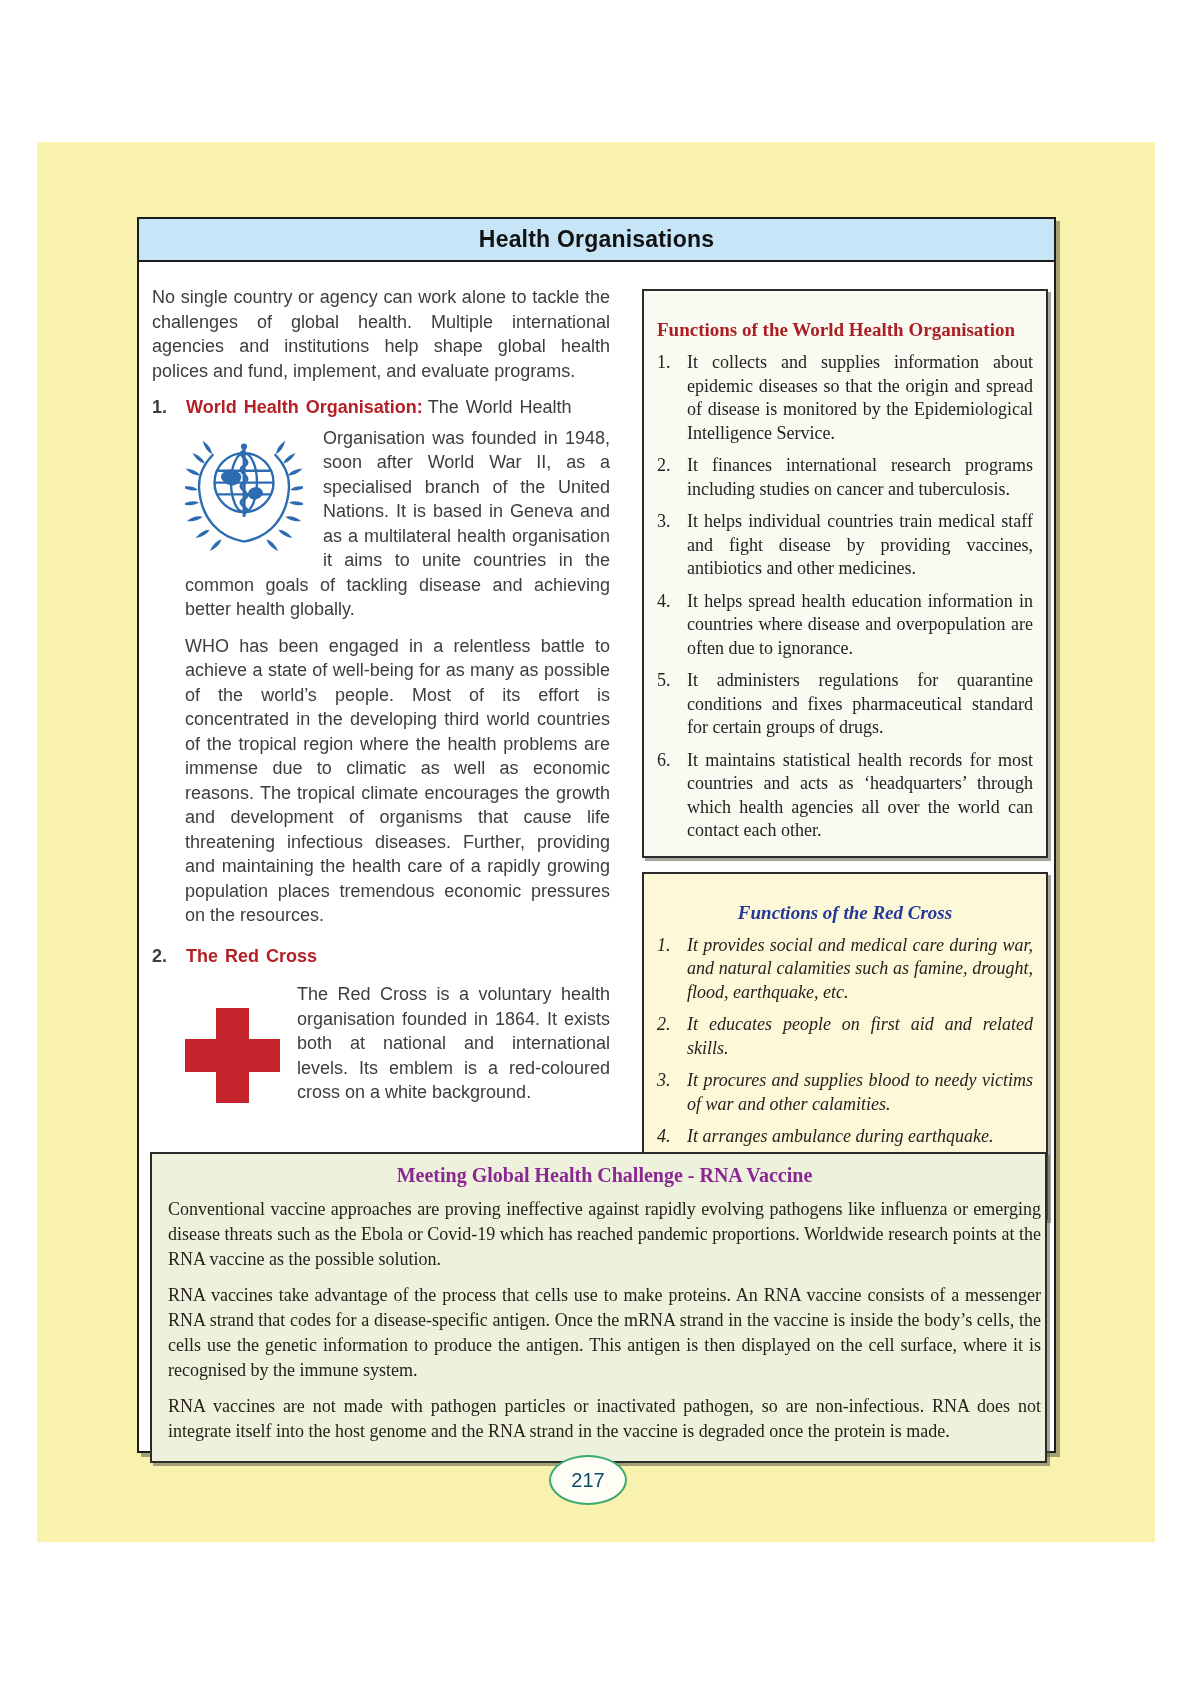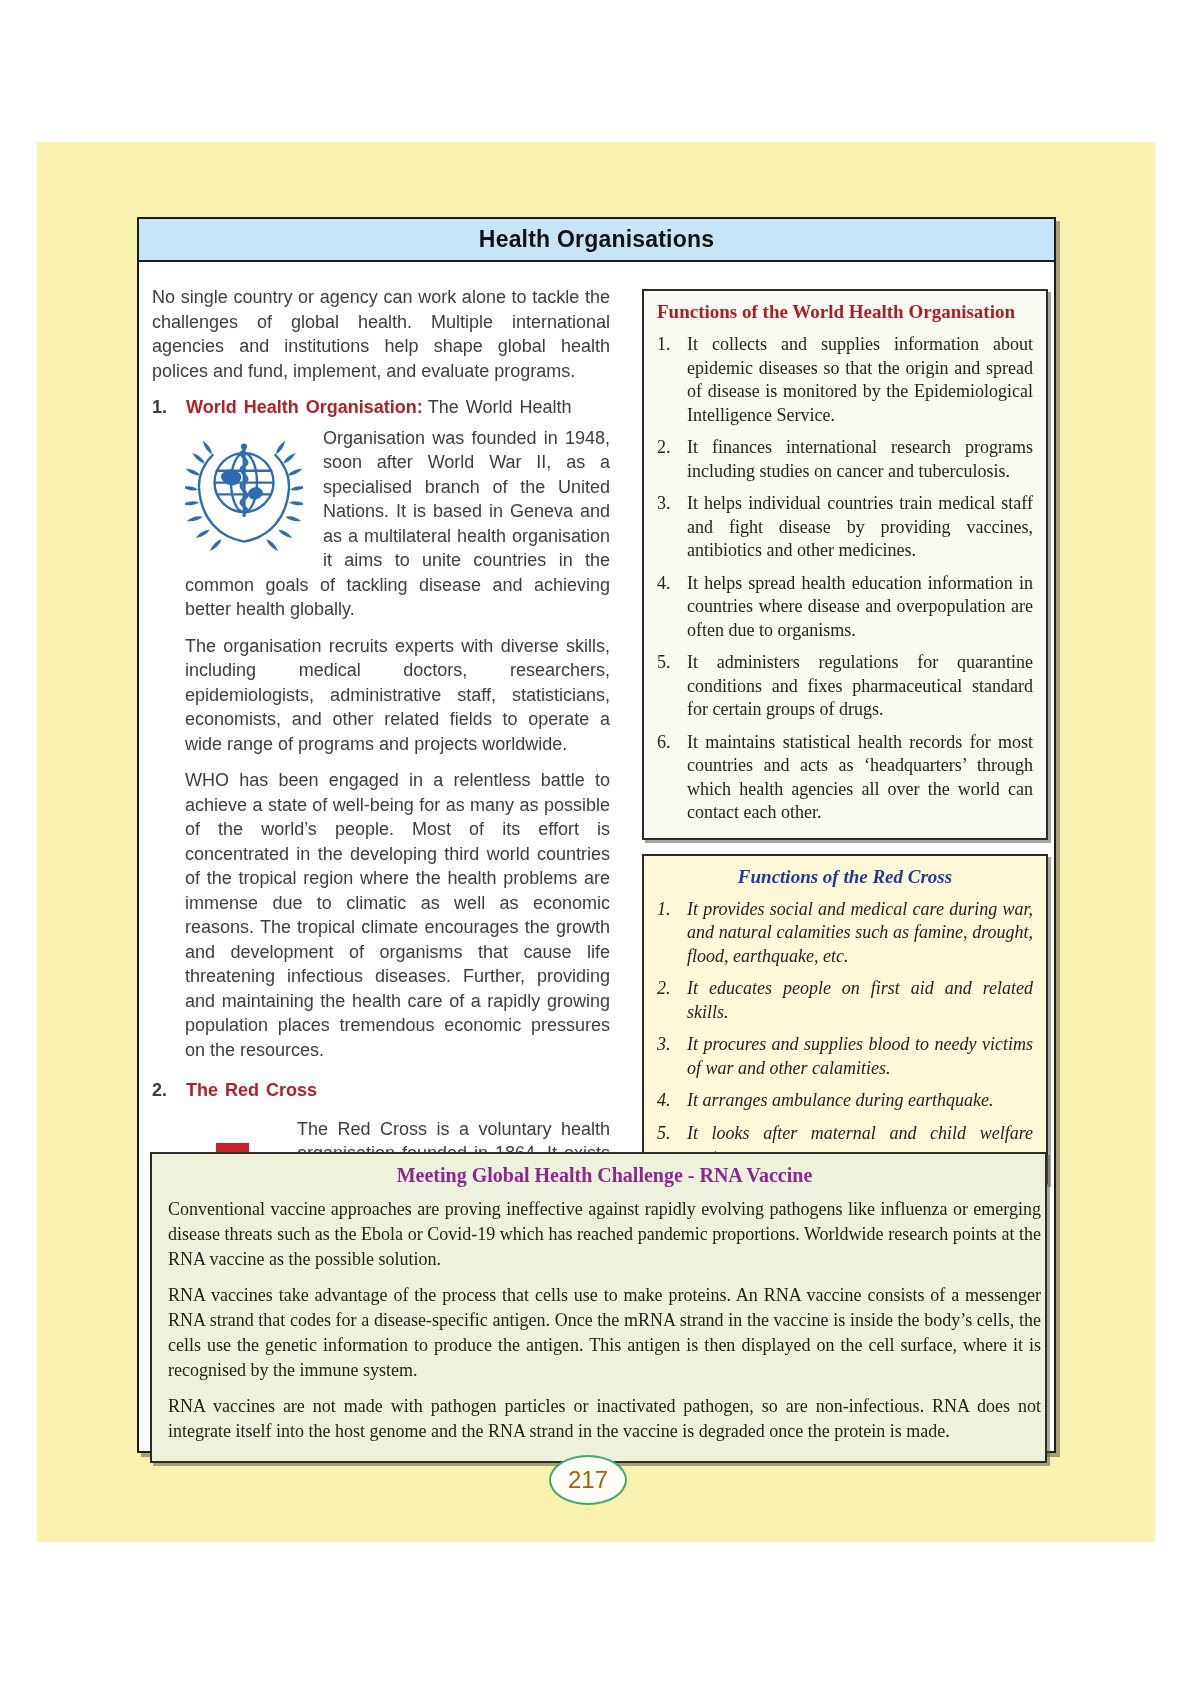--- a/index.html
+++ b/index.html
@@ -53,21 +53,21 @@
   .red-cross::after{left:0;top:33%;width:100%;height:34%;}
   .redcross-text{margin-left:17px;}
   
   .right-col{
     position:absolute;left:503px;top:70px;width:406px;
     font-family:"Liberation Serif",serif;color:#26211e;
   }
   .fn-box{
     background:#f9fbf2;border:2px solid #2b2b2b;
     box-shadow:3px 3px 0 rgba(95,92,75,.55);
-    padding:8px 13px 4px 13px;box-sizing:border-box;
+    padding:26px 13px 4px 13px;box-sizing:border-box;
   }
   .fn-box.rc{background:#fdf9d8;margin-top:14px;font-style:italic;}
   .fn-title{
     font-weight:bold;font-size:19px;color:#ab1f24;margin:2px 0 10px 0;
   }
   .fn-title.blue{color:#23379b;text-align:center;}
   .fn-item{display:flex;margin-bottom:9px;font-size:18px;line-height:23.5px;}
   .fn-item .fn-num{flex:0 0 30px;}
   .fn-item .fn-text{flex:1;text-align:justify;}
   
@@ -82,21 +82,21 @@
     text-align:center;font-weight:bold;font-size:20px;color:#8b2791;margin:2px 0 10px 0;
   }
   .rna-box p{
     margin:7px 0 11px 0;font-size:18px;line-height:25px;text-align:justify;
   }
   
   .page-oval{
     position:absolute;left:549px;top:1455px;width:74px;height:46px;
     background:#fffef6;border:2px solid #3aa96e;border-radius:50%;
     display:flex;align-items:center;justify-content:center;
-    font-size:24px;color:#a16207;
+    font-size:20px;color:#0c4a6e;
   }
 </style>
 </head>
 <body>
 
 <div class="yellow-panel"></div>
 
 <div class="content-box">
 
   <div class="header-bar">
@@ -136,21 +136,20 @@
               <path transform="translate(87,36) rotate(65)" d="M0,0 Q-3.2,-6 0,-14 Q3.2,-6 0,0 Z"></path>
               <path transform="translate(83,26) rotate(50)" d="M0,0 Q-3.2,-6 0,-14 Q3.2,-6 0,0 Z"></path>
               <path transform="translate(77,18) rotate(35)" d="M0,0 Q-3.2,-6 0,-14 Q3.2,-6 0,0 Z"></path>
             </g>
           </g>
           <use href="#branch" transform="translate(100,0) scale(-1,1)"></use>
         </svg>
       </span><span>Organisation was founded in 1948, soon after World War II, as a specialised branch of the United Nations. It is based in Geneva and as a multilateral health organisation it aims to unite countries in the common goals of tackling disease and achieving better health globally.</span>
     </p>
 
-    <p class="indent">The organisation recruits experts with diverse skills, including medical doctors, researchers, epidemiologists, administrative staff, statisticians, economists, and other related fields to operate a wide range of programs and projects worldwide.</p>
     <p class="indent">WHO has been engaged in a relentless battle to achieve a state of well-being for as many as possible of the world’s people. Most of its effort is concentrated in the developing third world countries of the tropical region where the health problems are immense due to climatic as well as economic reasons. The tropical climate encourages the growth and development of organisms that cause life threatening infectious diseases. Further, providing and maintaining the health care of a rapidly growing population places tremendous economic pressures on the resources.</p>
 
     <p class="item2-line"><span class="num">2.</span><span class="red-head">The Red Cross</span></p>
 
     <div class="redcross-row">
       <div class="red-cross"></div>
       <div class="redcross-text">The Red Cross is a voluntary health organisation founded in 1864. It exists both at national and international levels. Its emblem is a red-coloured cross on a white background.</div>
     </div>
   </div>
 
@@ -165,21 +164,21 @@
       <div class="fn-item">
           <span class="fn-num">2.</span>
           <span class="fn-text">It finances international research programs including studies on cancer and tuberculosis.</span>
         </div>
       <div class="fn-item">
           <span class="fn-num">3.</span>
           <span class="fn-text">It helps individual countries train medical staff and fight disease by providing vaccines, antibiotics and other medicines.</span>
         </div>
       <div class="fn-item">
           <span class="fn-num">4.</span>
-          <span class="fn-text">It helps spread health education information in countries where disease and overpopulation are often due to organisms.</span>
+          <span class="fn-text">It helps spread health education information in countries where disease and overpopulation are often due to ignorance.</span>
         </div>
       <div class="fn-item">
           <span class="fn-num">5.</span>
           <span class="fn-text">It administers regulations for quarantine conditions and fixes pharmaceutical standard for certain groups of drugs.</span>
         </div>
       <div class="fn-item">
           <span class="fn-num">6.</span>
           <span class="fn-text">It maintains statistical health records for most countries and acts as ‘headquarters’ through which health agencies all over the world can contact each other.</span>
         </div>
     </div>

